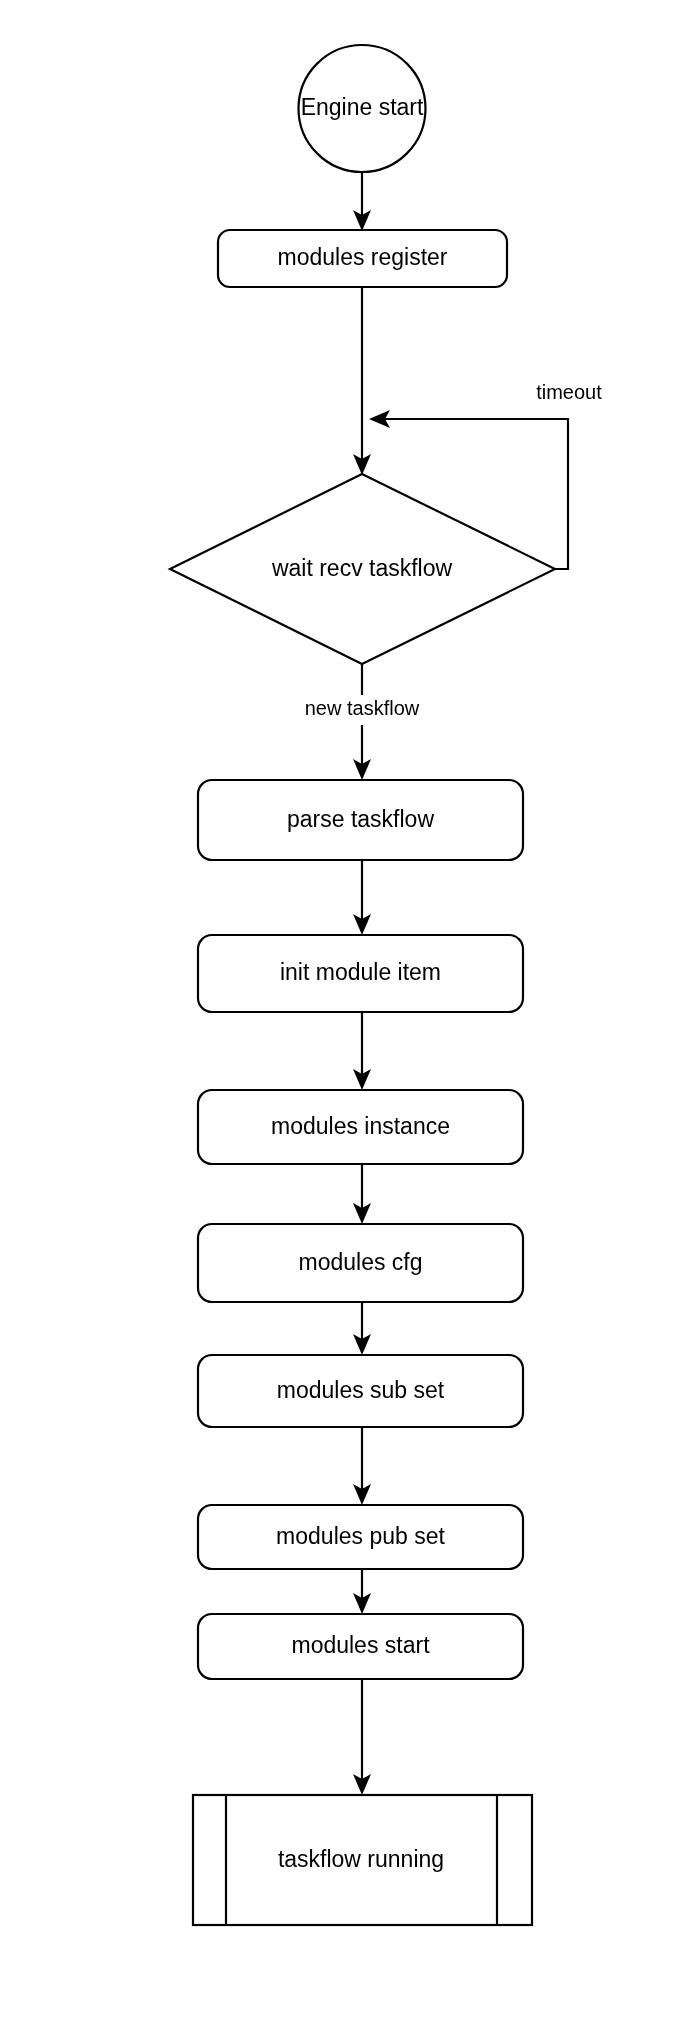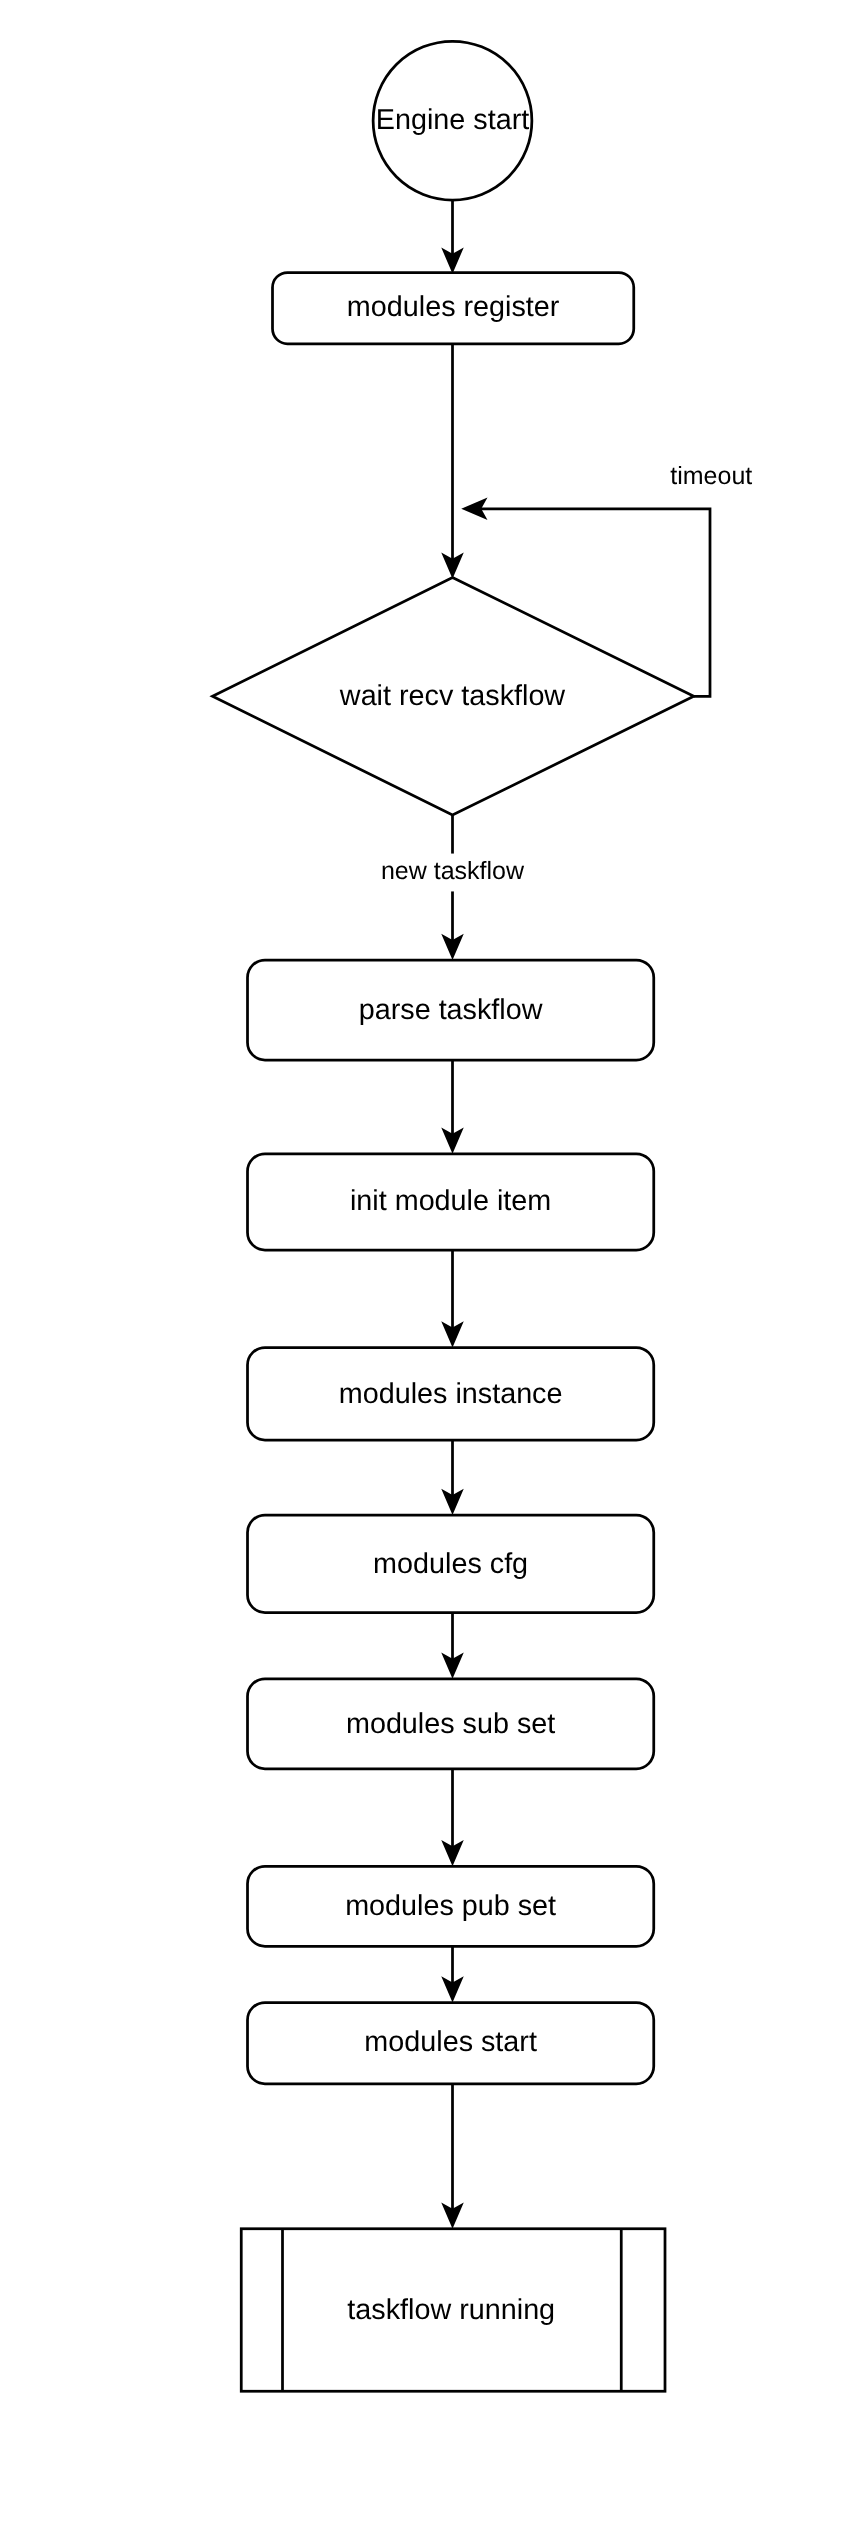--- a/index.html
+++ b/index.html
@@ -10,20 +10,21 @@
   body {
     width: 694px;
     height: 2022px;
     font-family: "Liberation Sans", sans-serif;
   }
   #flowchart-root {
     position: relative;
     width: 694px;
     height: 1770px;
     background: #ffffff;
+    margin-top: 12px;
   }
   svg.flow {
     display: block;
     width: 694px;
     height: 2022px;
   }
   .shape-stroke {
     fill: #ffffff;
     stroke: #000000;
     stroke-width: 2.2;

